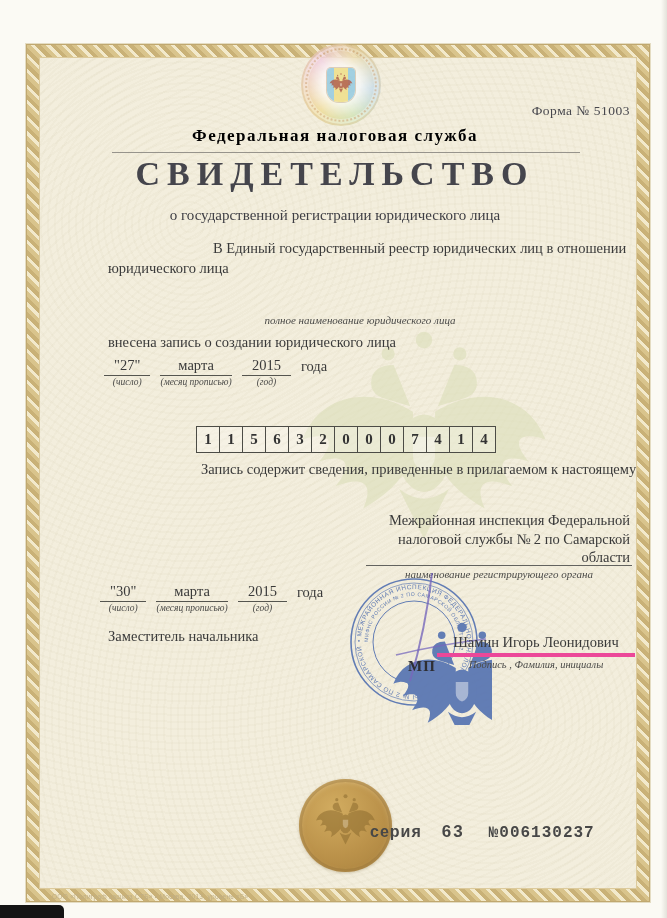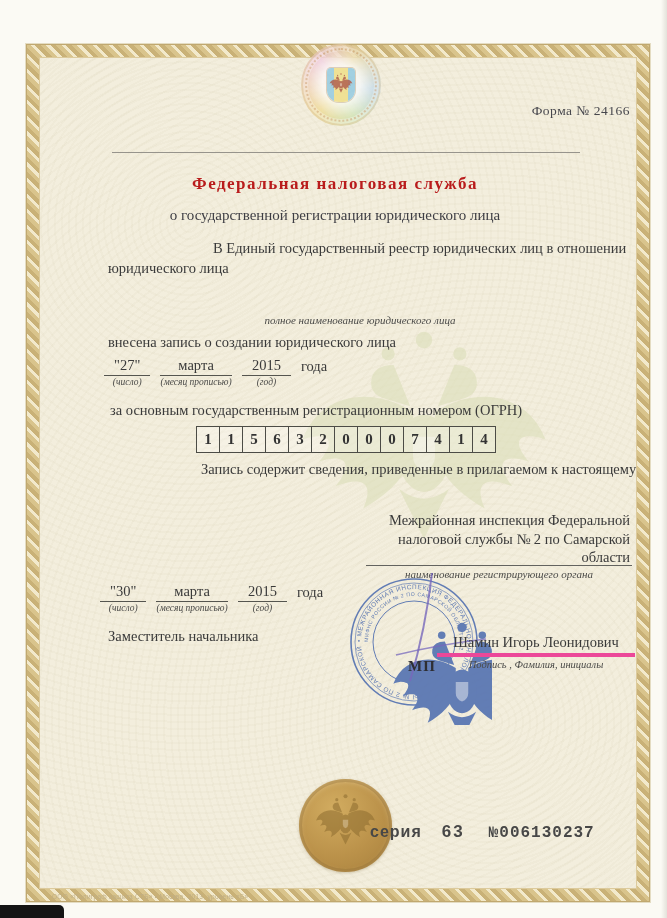--- a/index.html
+++ b/index.html
@@ -28,21 +28,21 @@
         opacity:.8;box-shadow:inset 0 0 0 2px rgba(200,160,90,.35), inset 0 0 0 7px rgba(255,255,255,.35);}
   .holo .shield{position:absolute;left:26px;top:24px;width:28px;height:34px;border-radius:4px 4px 12px 12px;
         background:linear-gradient(90deg,#8ec9e2 0 26%,#f0df85 26% 74%,#8ec9e2 74%);
         box-shadow:0 0 0 1px rgba(150,110,60,.35);}
   .holo .shield svg{position:absolute;left:1px;top:2px;width:26px;height:30px;color:#a23f2d;opacity:.85;}
   .holo .ring{position:absolute;left:4px;top:4px;right:4px;bottom:4px;border-radius:50%;
         border:2px dotted rgba(190,130,70,.45);}
   
   .form-no{left:460px;top:103px;width:170px;text-align:right;font-size:13.5px;color:#47474d;letter-spacing:.5px;}
   .agency{left:33px;top:126px;width:604px;text-align:center;font-weight:bold;font-size:17px;
-        letter-spacing:1.5px;color:#b91c1c;margin-top:48px;}
+        letter-spacing:1.5px;color:#000000;}
   .agency-rule{left:112px;top:152px;width:468px;height:1px;background:#97948c;}
   .doc-title{left:33px;top:155px;width:604px;text-align:center;font-weight:bold;font-size:34px;
         letter-spacing:7px;color:#45454c;}
   .subtitle{left:33px;top:207px;width:604px;text-align:center;font-weight:normal;font-size:15px;color:#3e3e44;}
   .body-text{font-size:14.5px;color:#3a3a3a;}
   .intro-l1{left:213px;top:240px;}
   .intro-l2{left:108px;top:260px;}
   .company{left:90px;top:275px;width:540px;text-align:center;font-weight:bold;font-size:15px;color:#38383e;}
   .company .uline{display:inline-block;border-bottom:1.3px solid #3c3c42;padding:0 6px 1px;}
   .company .l2{margin-top:2px;}
@@ -127,23 +127,24 @@
 
   <div class="abs holo">
     <div class="ring"></div>
     <div class="shield">
       <svg viewBox="0 0 100 100">
           <use href="#eagle"></use>
         </svg>
     </div>
   </div>
 
-  <div class="abs form-no">Форма  № 24166</div>
+  <div class="abs form-no">Форма  № 51003</div>
   <div class="abs agency">Федеральная налоговая служба</div>
   <div class="abs agency-rule"></div>
+  <div class="abs doc-title">СВИДЕТЕЛЬСТВО</div>
   <div class="abs subtitle">о государственной регистрации юридического лица</div>
 
   <div class="abs body-text intro-l1">В Единый государственный реестр юридических лиц в отношении</div>
   <div class="abs body-text intro-l2">юридического лица</div>
 
   <div class="abs caption company-cap">полное наименование юридического лица</div>
 
   <div class="abs body-text record-line">внесена запись о создании юридического лица</div>
 
   <div class="abs daterow daterow1">
@@ -155,21 +156,20 @@
       <span class="v">марта</span>
       <span class="c">(месяц прописью)</span>
     </span>
     <span class="df">
       <span class="v">2015</span>
       <span class="c">(год)</span>
     </span>
     <span class="suffix">года</span>
   </div>
 
-  <div class="abs body-text ogrn-label">за основным государственным регистрационным номером (ОГРН)</div>
   <div class="abs ogrn-boxes">
     <span class="cell">1</span>
     <span class="cell">1</span>
     <span class="cell">5</span>
     <span class="cell">6</span>
     <span class="cell">3</span>
     <span class="cell">2</span>
     <span class="cell">0</span>
     <span class="cell">0</span>
     <span class="cell">0</span>

